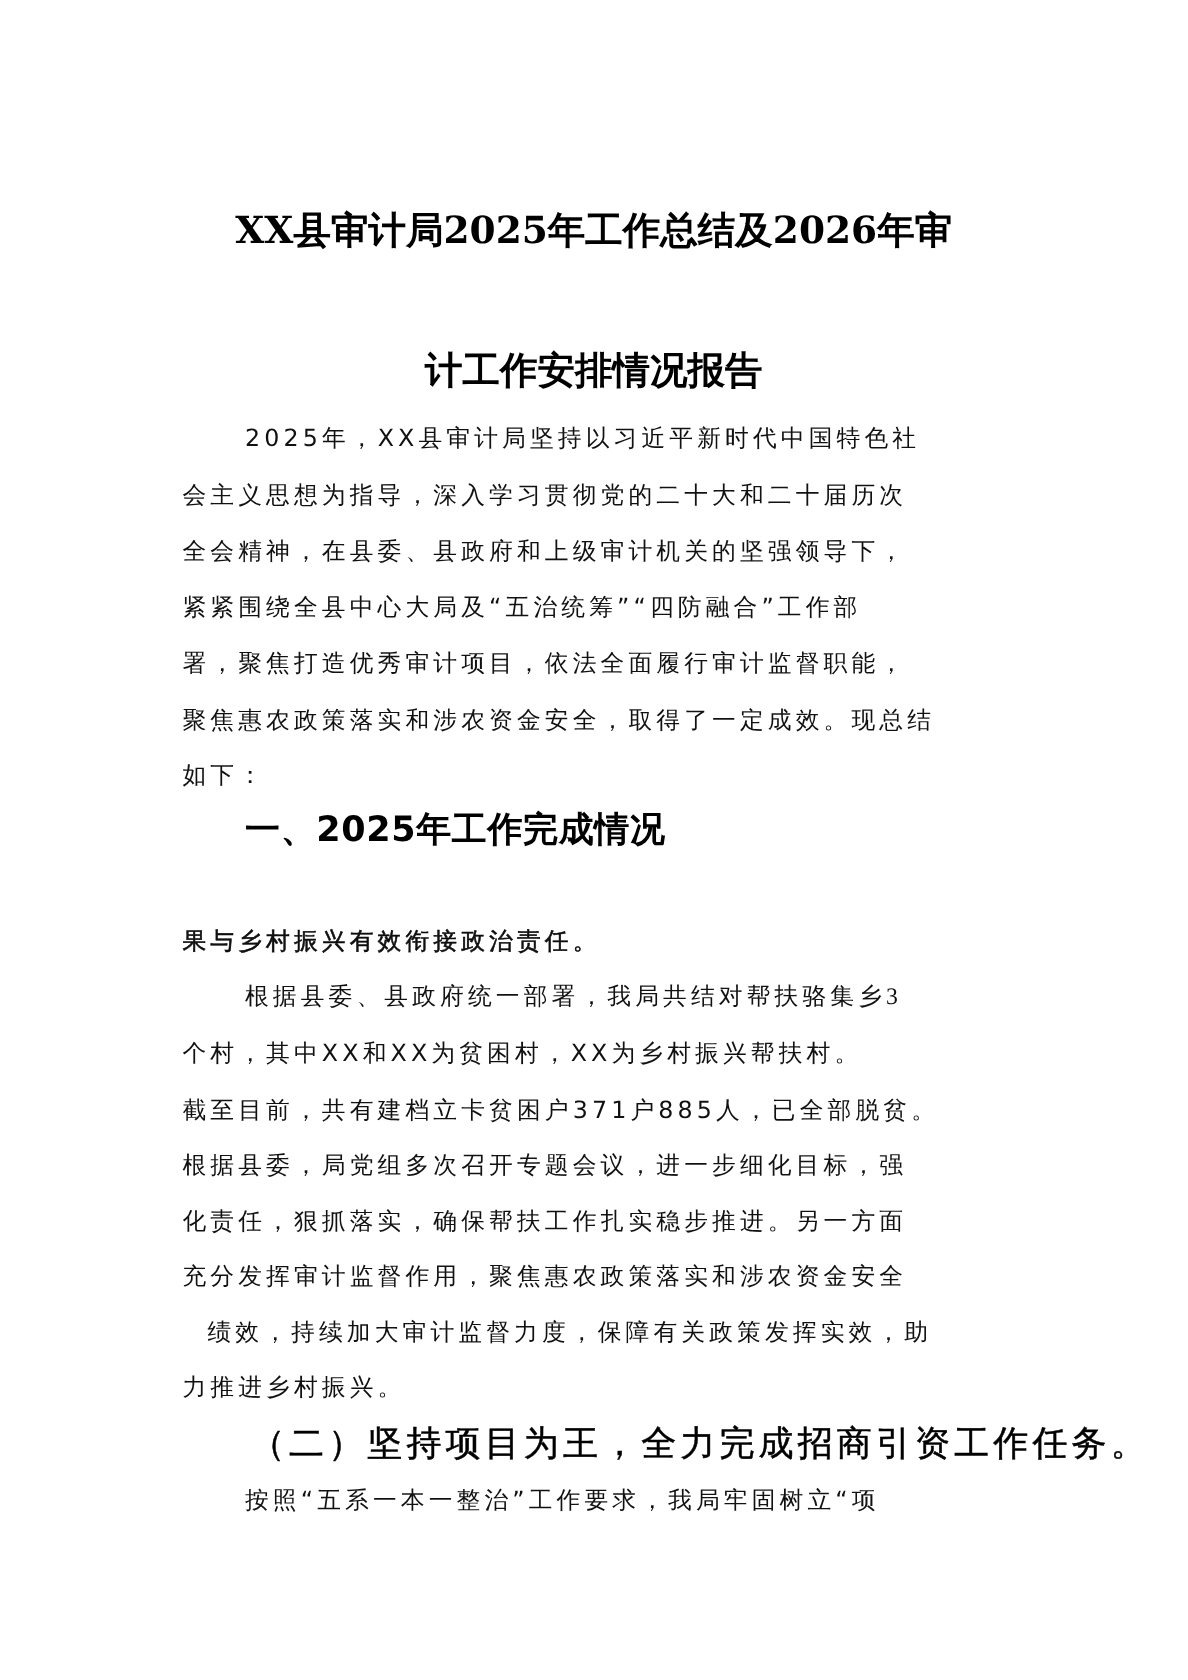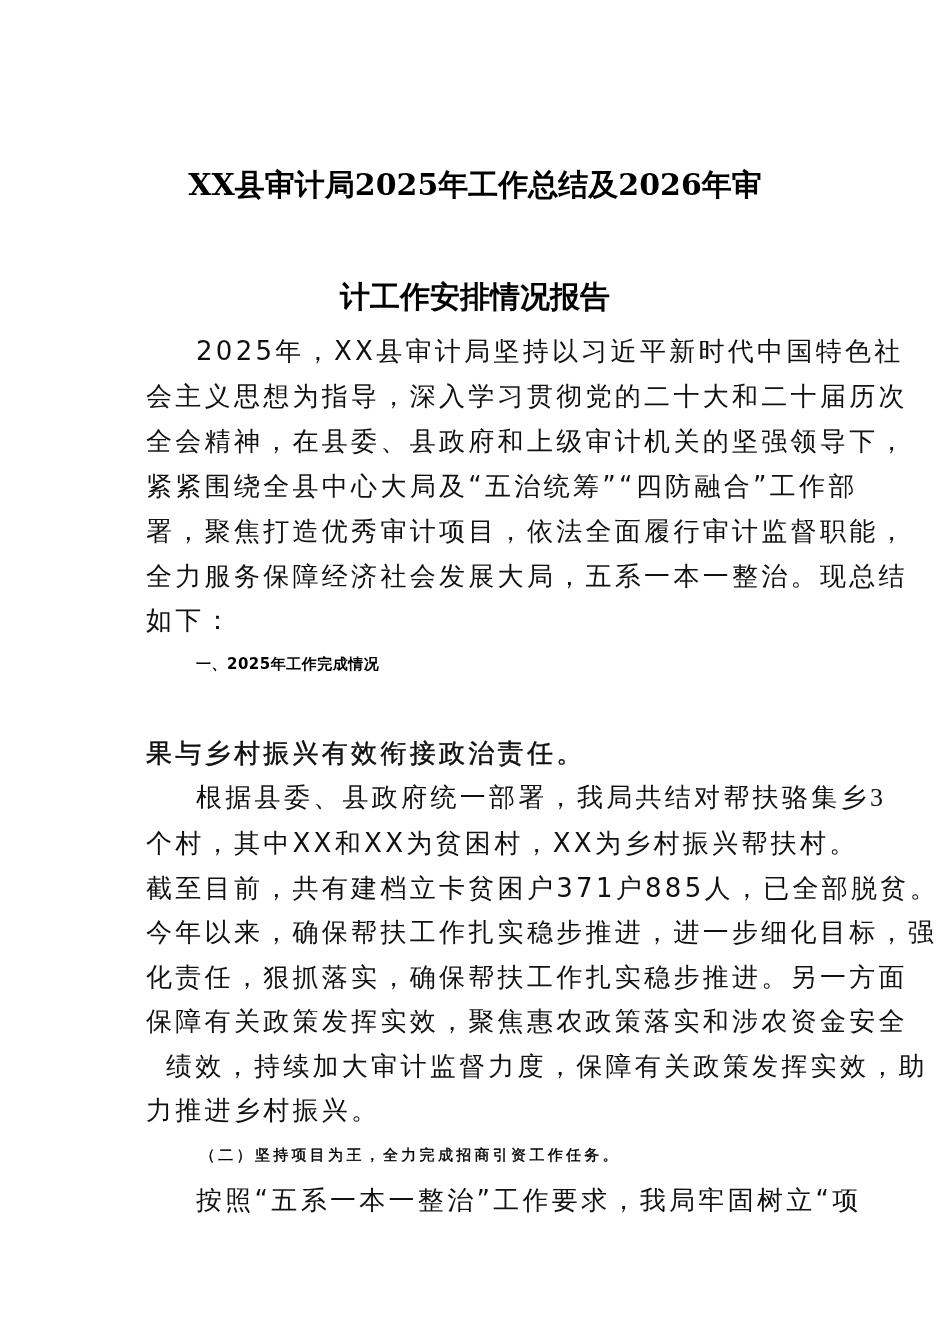--- a/index.html
+++ b/index.html
@@ -9,55 +9,55 @@
     color: #000;
   }
   .title {
     position: absolute; left: 140px; width: 670px; text-align: center;
     font-family: "DejaVu Serif", "Liberation Serif", serif;
     font-weight: bold; font-size: 30px; line-height: 30px; letter-spacing: 0px; white-space: nowrap;
   }
   .line {
     position: absolute; left: 146px; white-space: nowrap;
     font-family: "DejaVu Sans", "Liberation Serif", serif;
-    font-size: 26px; line-height: 26px; letter-spacing: 3.3px; color: #111;
+    font-size: 19px; line-height: 26px; letter-spacing: 3.3px; color: #111;
   }
   .indent { left: 196px; }
   .h1 {
     position: absolute; left: 196px; white-space: nowrap;
     font-family: "DejaVu Sans", "Liberation Sans", sans-serif;
-    font-weight: bold; font-size: 15px; line-height: 26px; letter-spacing: 0.5px; color: #000;
+    font-weight: bold; font-size: 28px; line-height: 26px; letter-spacing: 0.5px; color: #000;
   }
   .h2 { letter-spacing: 3.3px; font-weight: normal; -webkit-text-stroke: 0.4px #000; }
   .h2.first { left: 200px; }
 </style>
 </head>
 <body>
 
 <div class="page">
   <div class="title" style="top:170px;">XX县审计局2025年工作总结及2026年审</div>
   <div class="title" style="top:238px;margin-top:44px;">计工作安排情况报告</div>
 
   <div class="line indent" style="top:338px;">2025年，XX县审计局坚持以习近平新时代中国特色社</div>
   <div class="line" style="top:383px;">会主义思想为指导，深入学习贯彻党的二十大和二十届历次</div>
   <div class="line" style="top:428px;">全会精神，在县委、县政府和上级审计机关的坚强领导下，</div>
   <div class="line" style="top:473px;">紧紧围绕全县中心大局及“五治统筹”“四防融合”工作部</div>
   <div class="line" style="top:518px;">署，聚焦打造优秀审计项目，依法全面履行审计监督职能，</div>
-  <div class="line" style="top:563px;">全力服务保障经济社会发展大局，五系一本一整治。现总结</div>
+  <div class="line" style="top:563px;">聚焦惠农政策落实和涉农资金安全，取得了一定成效。现总结</div>
   <div class="line" style="top:607px;">如下：</div>
 
   <div class="h1" style="top:651px;">一、2025年工作完成情况</div>
 
   <div class="line h2" style="top:740px;">果与乡村振兴有效衔接政治责任。</div>
 
   <div class="line indent" style="top:785px;font-family:Liberation Serif, serif;">根据县委、县政府统一部署，我局共结对帮扶骆集乡3</div>
   <div class="line" style="top:830px;">个村，其中XX和XX为贫困村，XX为乡村振兴帮扶村。</div>
   <div class="line" style="top:875px;">截至目前，共有建档立卡贫困户371户885人，已全部脱贫。</div>
-  <div class="line" style="top:919px;">今年以来，确保帮扶工作扎实稳步推进，进一步细化目标，强</div>
+  <div class="line" style="top:919px;">根据县委，局党组多次召开专题会议，进一步细化目标，强</div>
   <div class="line" style="top:964px;">化责任，狠抓落实，确保帮扶工作扎实稳步推进。另一方面</div>
-  <div class="line" style="top:1008px;">保障有关政策发挥实效，聚焦惠农政策落实和涉农资金安全</div>
+  <div class="line" style="top:1008px;">充分发挥审计监督作用，聚焦惠农政策落实和涉农资金安全</div>
   <div class="line" style="top:1053px;margin-left:20px;">绩效，持续加大审计监督力度，保障有关政策发挥实效，助</div>
   <div class="line" style="top:1097px;">力推进乡村振兴。</div>
 
   <div class="h1 h2 first" style="top:1142px;">（二）坚持项目为王，全力完成招商引资工作任务。</div>
 
   <div class="line indent" style="top:1187px;">按照“五系一本一整治”工作要求，我局牢固树立“项</div>
 </div>
 
 </body></html>

